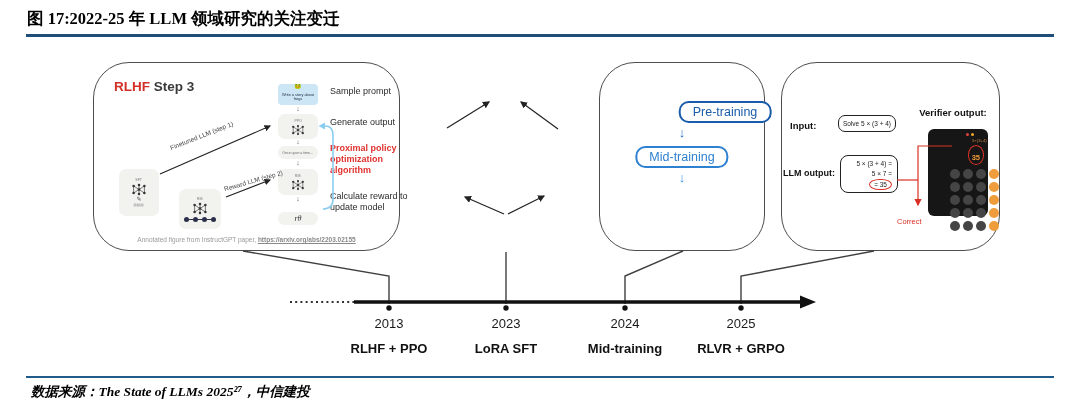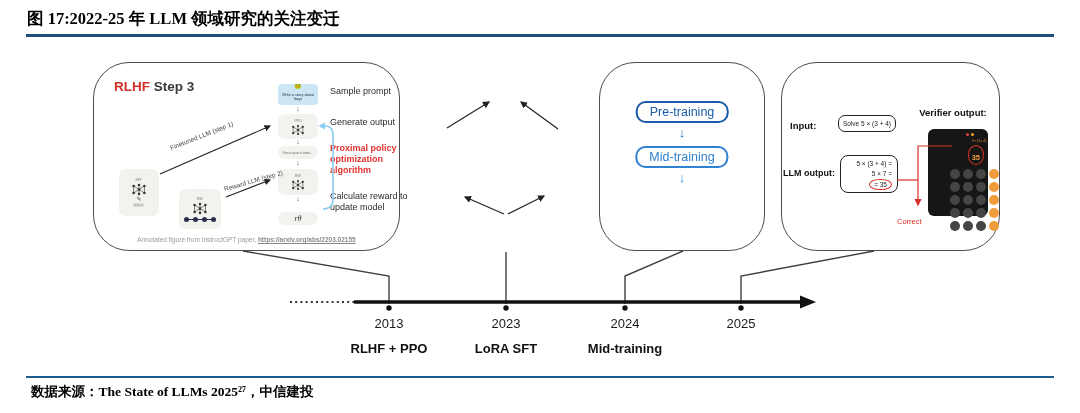--- a/index.html
+++ b/index.html
@@ -4,21 +4,21 @@
 <style>
   html,body{margin:0;padding:0;background:#fff;}
   #page{position:relative;width:1080px;height:413px;background:#fff;overflow:hidden;
         font-family:"Liberation Sans",sans-serif;color:#222;}
   
   .fig-title{position:absolute;left:27px;top:8px;font-family:"Liberation Serif",serif;
              font-weight:bold;font-size:16.5px;color:#000;}
   .rule-top{position:absolute;left:26px;top:34px;width:1028px;height:3px;background:#1f4e79;}
   .rule-bottom{position:absolute;left:26px;top:376px;width:1028px;height:2px;background:#1f5c8b;}
   .source-line{position:absolute;left:31px;top:383px;font-family:"Liberation Serif",serif;
-               font-weight:600;font-size:13.5px;color:#000;}
+               font-style:italic;font-weight:600;font-size:13.5px;color:#000;}
   
   .panel{position:absolute;top:62px;height:189px;background:#fff;border:1.6px solid #4d4d4d;
          border-radius:36px;box-sizing:border-box;}
   #panel-rlhf{left:93px;width:307px;}
   #panel-lora{left:420px;width:166px;}
   #panel-training{left:599px;width:166px;}
   #panel-rlvr{left:781px;width:219px;}
   .panel *{box-sizing:border-box;}
   .abs{position:absolute;}
   
@@ -53,21 +53,21 @@
   .trap{background:#1878be;color:#fff;display:flex;align-items:center;justify-content:center;
         font-family:"Liberation Serif",serif;font-style:italic;font-size:13px;font-weight:bold;}
   .trap-b{clip-path:polygon(0 0,100% 0,74% 100%,26% 100%);}
   .trap-a{clip-path:polygon(26% 0,74% 0,100% 100%,0 100%);}
   .rank-bracket{border:1px solid #222;background:#fff;height:6px;}
   .rank-label{font-family:"Liberation Serif",serif;font-style:italic;font-size:8px;color:#222;}
   
   .pill{position:absolute;left:50%;transform:translateX(-50%);background:#fff;
         border:2px solid currentColor;border-radius:10px;padding:2px 12px;
         font-size:12.5px;font-weight:500;white-space:nowrap;}
-  .pill-pre{color:#1a5ca9;}
+  .pill-pre{color:#1a5ca9;margin-left:43px;}
   .pill-mid{color:#2e80d0;}
   .pill-post{color:#54a6f2;}
   .pill-arrow{position:absolute;left:50%;transform:translateX(-50%);font-size:13px;
               font-weight:bold;line-height:1;}
   .pa1{color:#1f6cbe;} .pa2{color:#3c8fe0;}
   
   .p4label{font-size:9.5px;font-weight:bold;color:#111;white-space:nowrap;text-align:left;}
   .roundbox{border:1.4px solid #222;border-radius:7px;background:#fff;display:flex;
             align-items:center;justify-content:center;}
   .llm-box{border:1.5px solid #222;border-radius:8px;background:#fff;text-align:right;
@@ -275,20 +275,21 @@
   </div>
 
   <div class="year" style="left:354px;">2013</div>
   <div class="year" style="left:471px;">2023</div>
   <div class="year" style="left:590px;">2024</div>
   <div class="year" style="left:706px;">2025</div>
 
   <div class="tl-label" style="left:324px;">RLHF + PPO</div>
   <div class="tl-label" style="left:441px;">LoRA SFT</div>
   <div class="tl-label" style="left:560px;">Mid-training</div>
+  <div class="tl-label" style="left:676px;">RLVR + GRPO</div>
 
   <svg id="overlay">
     <defs>
       <marker id="ah" markerWidth="7" markerHeight="7" refX="5" refY="3" orient="auto">
         <path d="M0,0 L6,3 L0,6 z" fill="#222"></path>
       </marker>
       <marker id="ahred" markerWidth="7" markerHeight="7" refX="5" refY="3" orient="auto">
         <path d="M0,0 L6,3 L0,6 z" fill="#d93025"></path>
       </marker>
     </defs>

